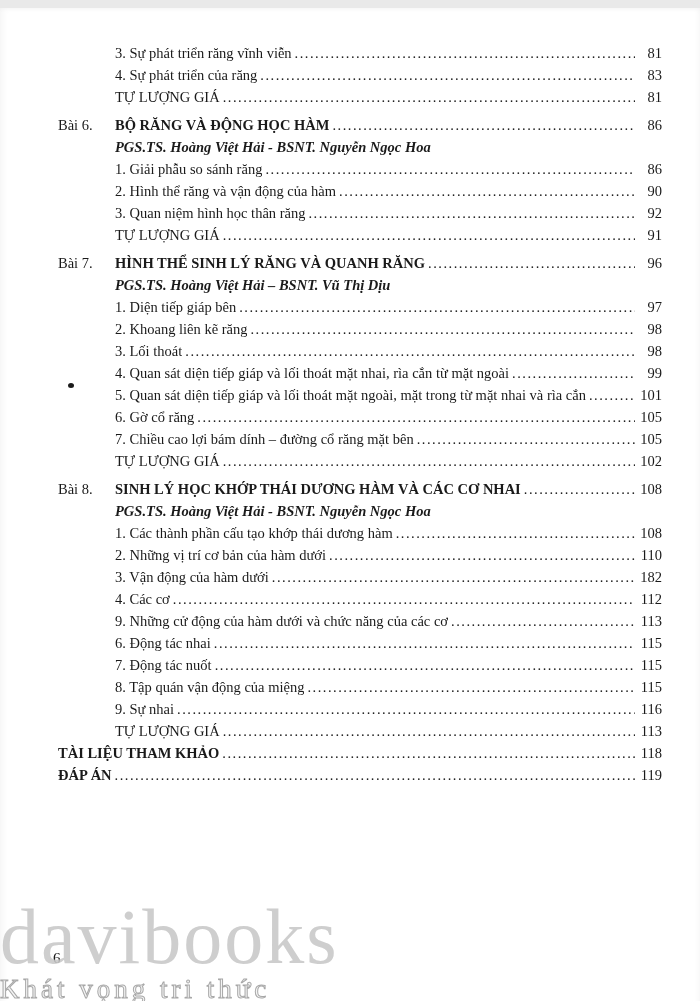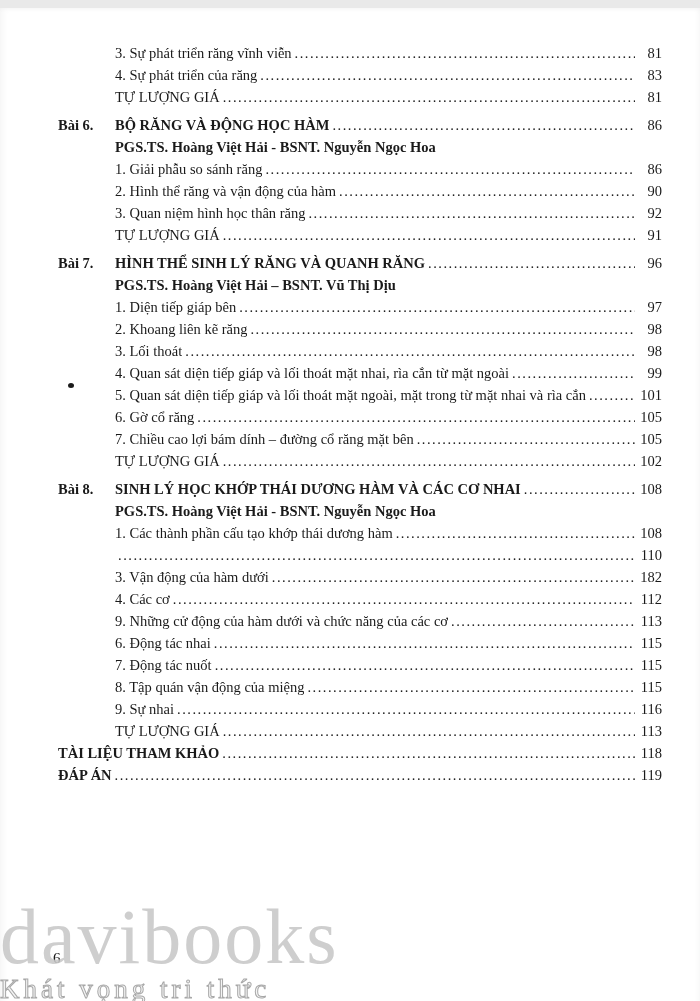--- a/index.html
+++ b/index.html
@@ -25,25 +25,25 @@
     align-items: baseline;
     line-height: 22px;
     font-size: 14.5px;
   }
   .row.chapter { margin-top: 6px; }
   .row.chapter .txt { font-weight: bold; }
   .row.top .txt { font-weight: bold; }
   .chap-label {
     flex: 0 0 57px;
     width: 57px;
-    font-weight: bold;
+    font-weight: normal;
     white-space: nowrap;
   }
   .row.item, .row.author { padding-left: 57px; }
-  .row.author { font-weight: bold; }
+  .row.author { font-weight: bold; font-style: italic; }
   .txt {
     flex: 0 1 auto;
     white-space: nowrap;
     overflow: hidden;
     min-width: 0;
   }
   .leader {
     flex: 1 1 12px;
     min-width: 8px;
     overflow: hidden;
@@ -208,20 +208,21 @@
       </div>
       <div class="row author">
         <span class="txt">PGS.TS. Hoàng Việt Hải - BSNT. Nguyễn Ngọc Hoa</span>
       </div>
       <div class="row item">
         <span class="txt">1. Các thành phần cấu tạo khớp thái dương hàm</span>
         <span class="leader">........................................................................................................................................................................................................</span>
         <span class="pg">108</span>
       </div>
       <div class="row item">
+        <span class="txt">2. Những vị trí cơ bản của hàm dưới</span>
         <span class="leader">........................................................................................................................................................................................................</span>
         <span class="pg">110</span>
       </div>
       <div class="row item">
         <span class="txt">3. Vận động của hàm dưới</span>
         <span class="leader">........................................................................................................................................................................................................</span>
         <span class="pg">182</span>
       </div>
       <div class="row item">
         <span class="txt">4. Các cơ</span>

